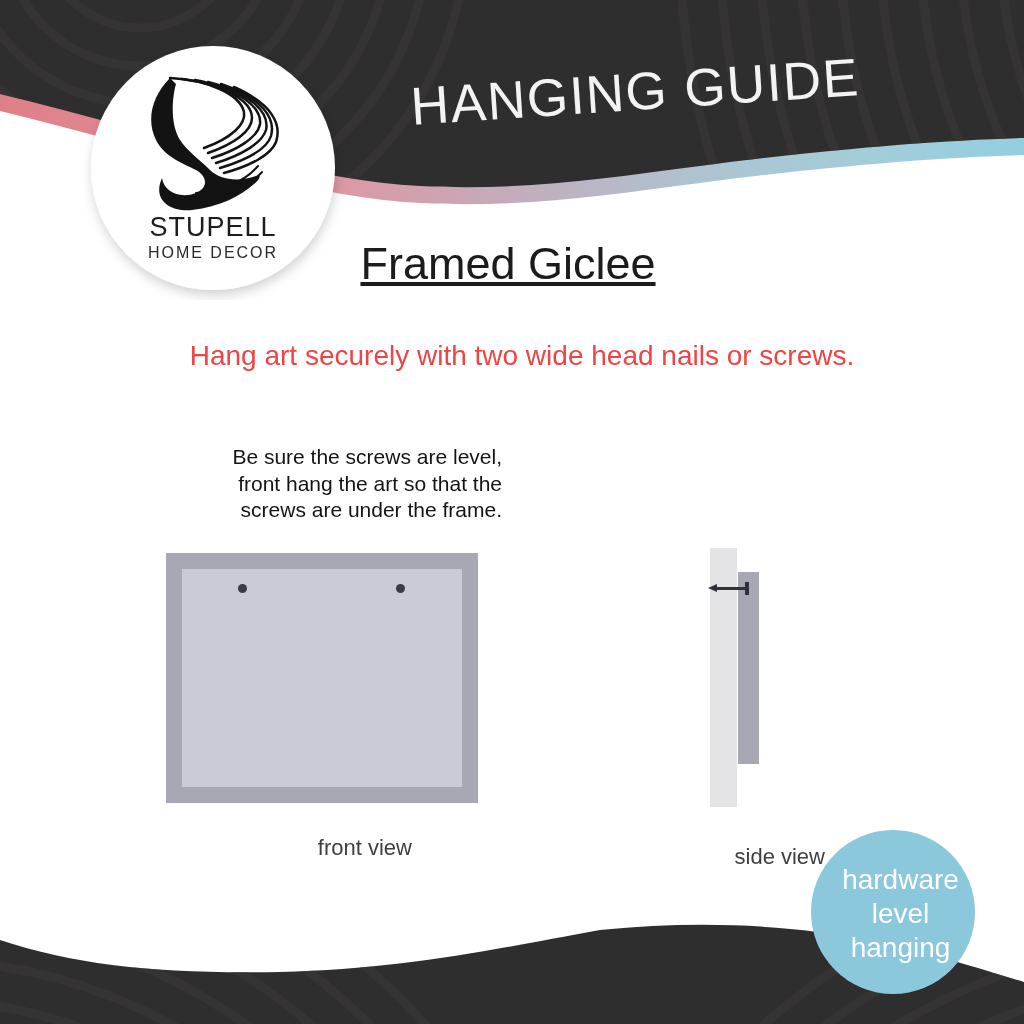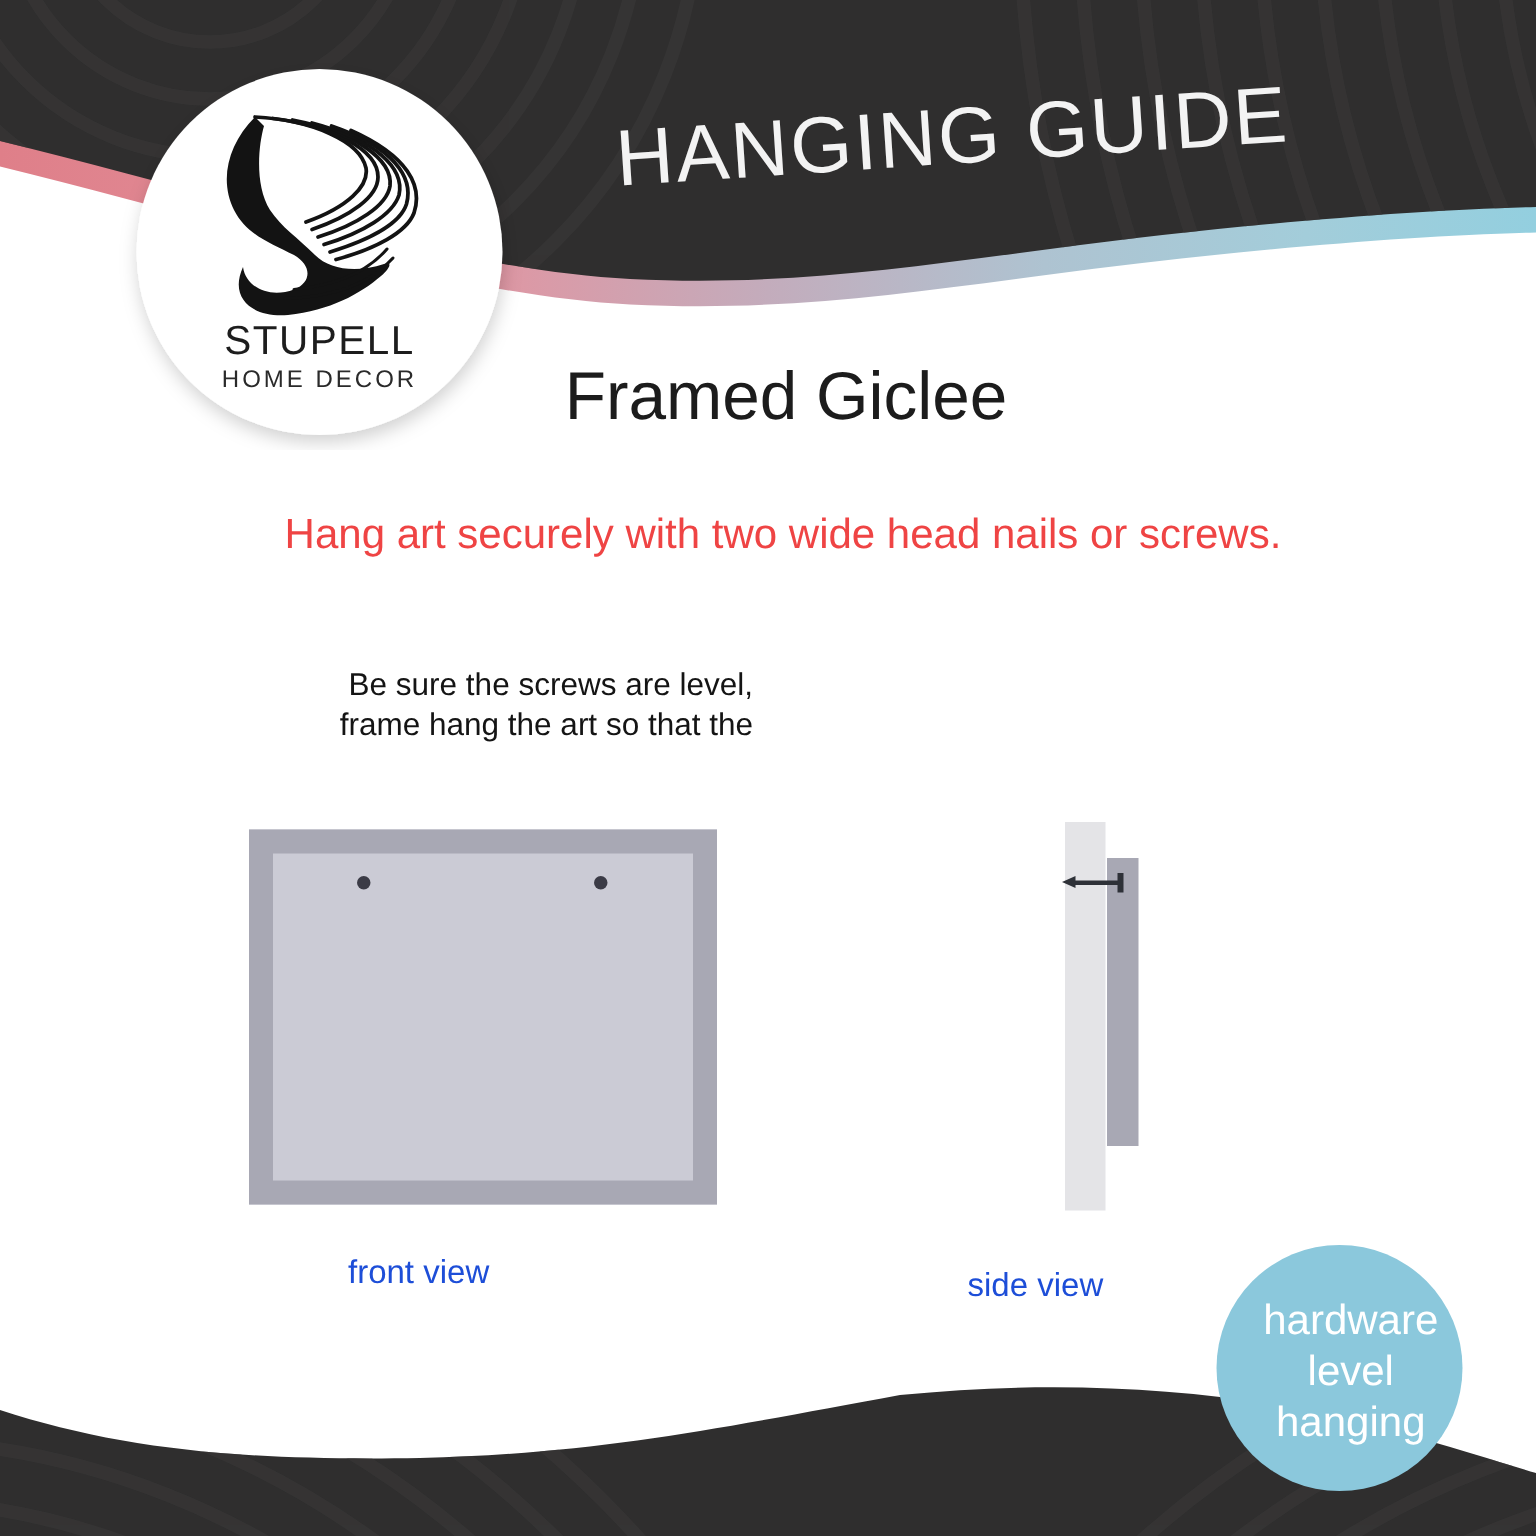--- a/index.html
+++ b/index.html
@@ -14,34 +14,34 @@
   
   .header-svg{left:0;top:0;z-index:1;}
   .page-title{
     left:370px;top:54px;width:530px;height:76px;line-height:76px;
     text-align:center;font-size:53px;letter-spacing:1.5px;font-weight:400;
     color:#f3f3f3;transform:rotate(-3.8deg);z-index:2;white-space:nowrap;
   }
 
   
   .product-title{
-    left:324px;top:238px;width:400px;text-align:center;
-    font-size:45px;color:#1c1c1c;z-index:2;white-space:nowrap;
+    left:308px;top:238px;width:400px;text-align:center;
+    font-size:45px;color:#1c1c1c;z-index:2;white-space:nowrap;text-decoration:underline;
   }
   .main-instruction{
     left:112px;top:340px;width:820px;text-align:center;
     font-size:28px;color:#ef4444;white-space:nowrap;
   }
   .note{
     text-align:right;font-size:21px;line-height:26.5px;color:#141414;
   }
   .note-front{left:142px;top:444px;width:360px;}
   .note-side{left:555px;top:451px;width:360px;}
   .view-label{
-    text-align:left;font-size:22px;color:#1d4ed8;white-space:nowrap;
+    text-align:right;font-size:22px;color:#404040;white-space:nowrap;
   }
   .label-front{left:232px;top:835px;width:180px;}
   .label-side{left:645px;top:844px;width:180px;}
 
   
   .front-frame{
     left:166px;top:553px;width:312px;height:250px;box-sizing:border-box;
     border:16px solid var(--frame-gray,#a8a8b4);background:var(--frame-inner,#cbcbd5);
   }
   .screw-dot{
@@ -154,21 +154,22 @@
   </svg>
 
   <div class="abs page-title">HANGING GUIDE</div>
 
   <div class="abs product-title">Framed Giclee</div>
 
   <div class="abs main-instruction">Hang art securely with two wide head nails or screws.</div>
 
   <div class="abs note note-front">
     <div>Be sure the screws are level,</div>
-    <div>frame hang the art so that the</div>
+    <div>front hang the art so that the</div>
+    <div>screws are under the frame.</div>
   </div>
 
 
   <div class="abs front-frame">
     <div class="screw-dot left"></div>
     <div class="screw-dot right"></div>
   </div>
   <div class="abs view-label label-front">front view</div>
 
   <div class="abs side-wall"></div>

